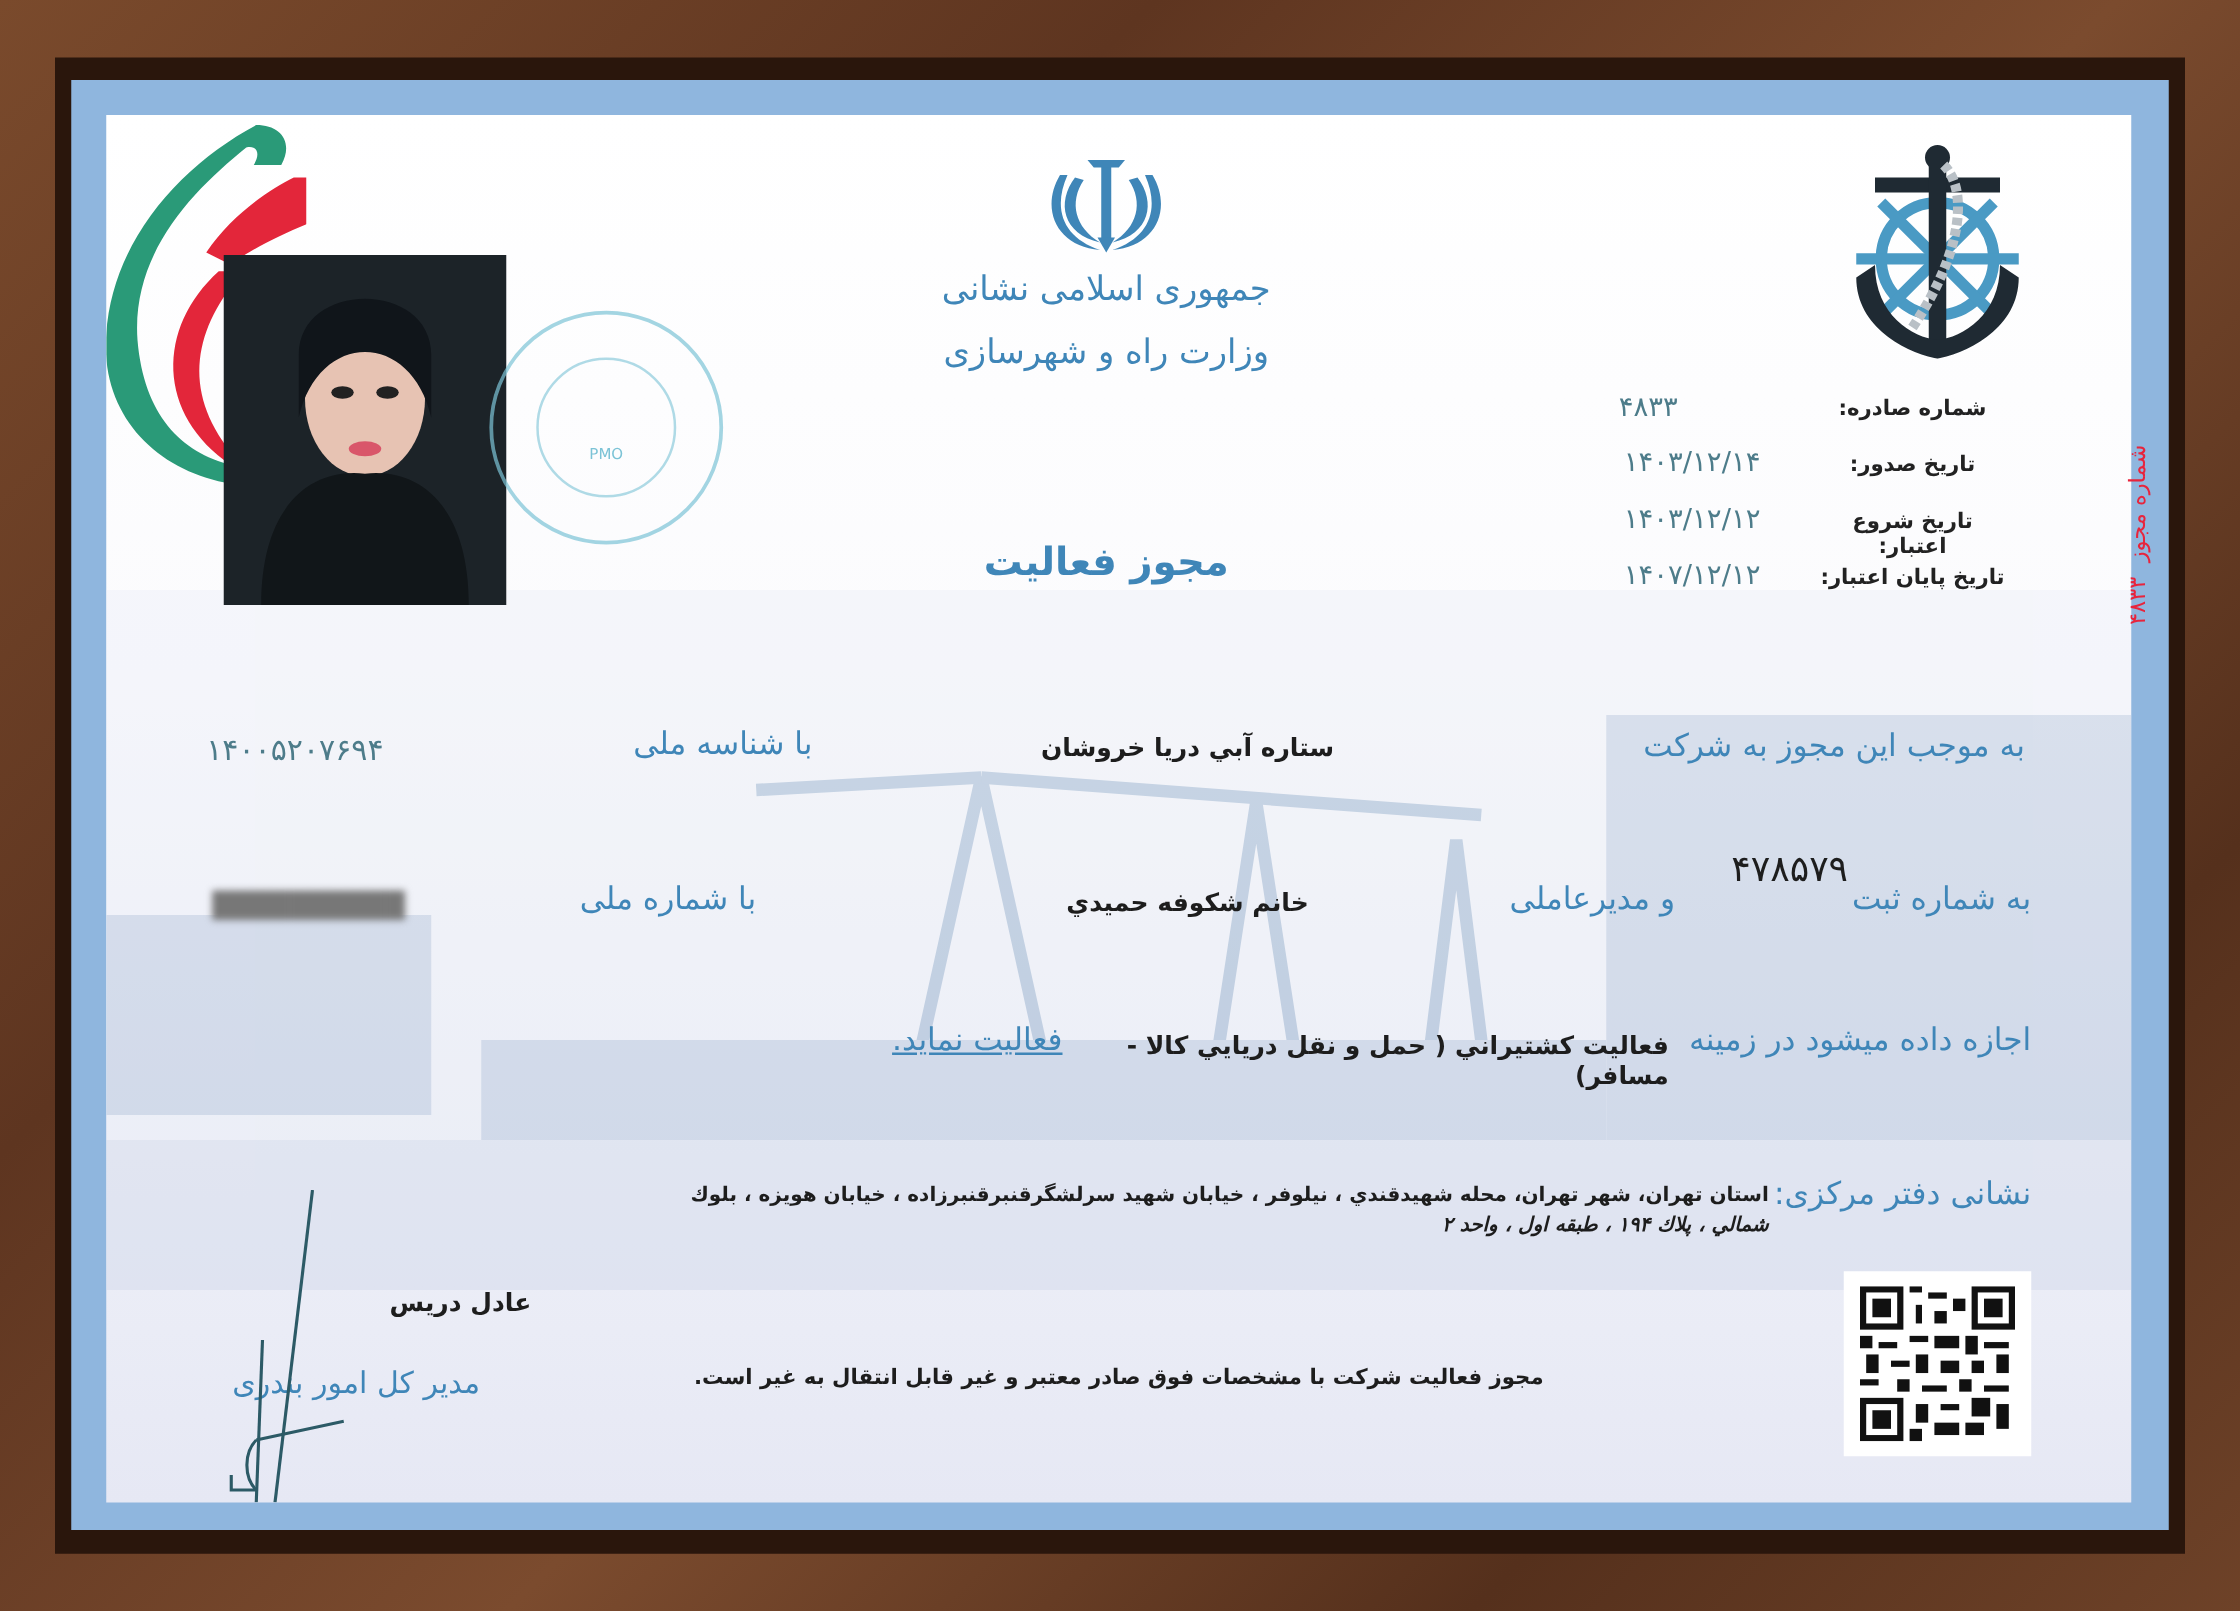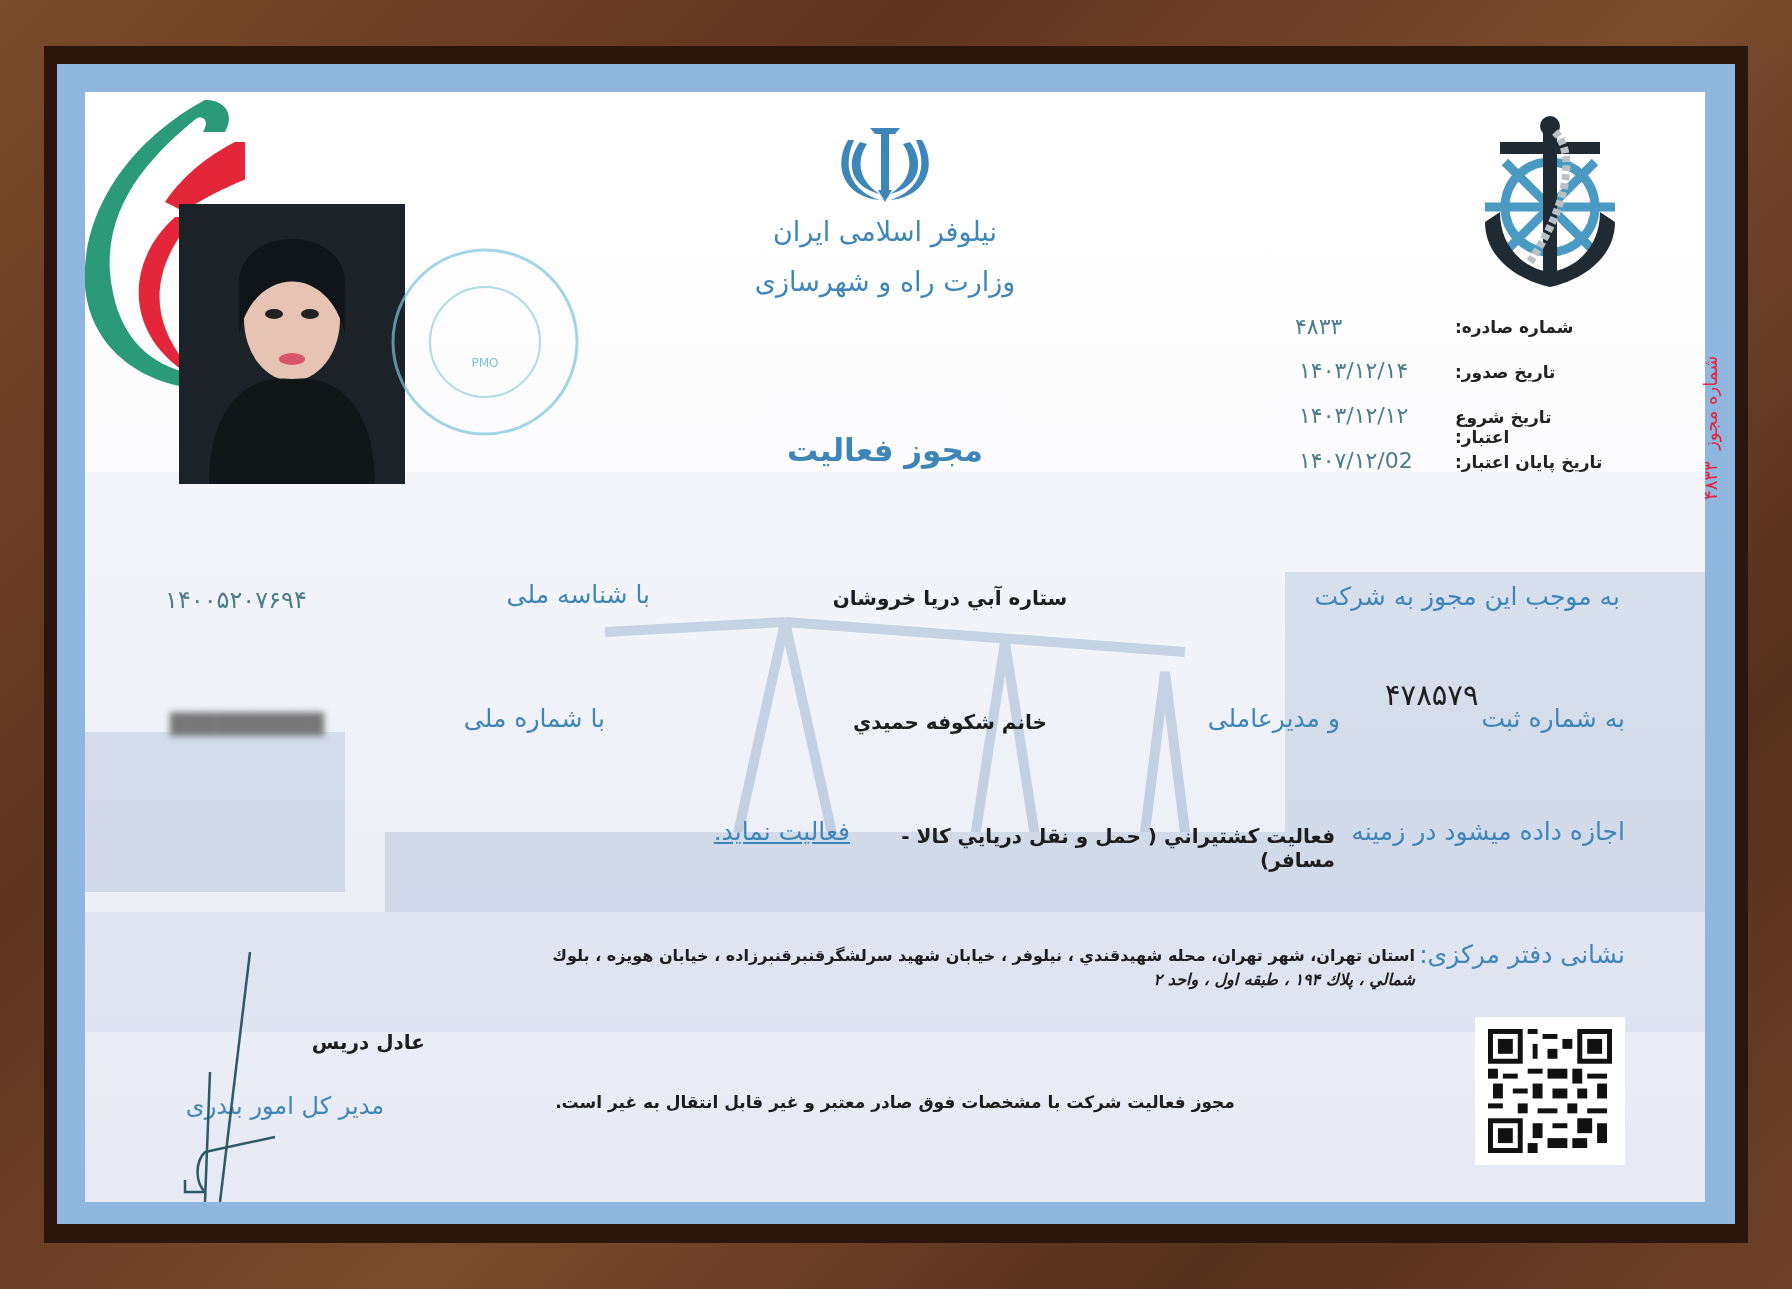--- a/index.html
+++ b/index.html
@@ -10,21 +10,21 @@
   .mat{position:absolute;left:57px;top:64px;width:1678px;height:1160px;background:#8fb6de;}
   .paper{position:absolute;left:85px;top:92px;width:1620px;height:1110px;
     background:linear-gradient(180deg,#ffffff 0%,#fbfbfd 40%,#eef0f8 75%,#e6e8f4 100%);overflow:hidden;}
   .port-bg{position:absolute;left:0;top:380px;width:1620px;height:560px;opacity:0.35;}
   .abs{position:absolute;}
   .rtl{direction:rtl;unicode-bidi:embed;}
   .blue{color:#3f86b8;}
   .dark{color:#1d1d1d;}
   .hdr{font-size:27px;line-height:50px;text-align:center;width:400px;}
   .title{font-size:31px;font-weight:bold;letter-spacing:2px;}
-  .meta-label{font-size:17px;font-weight:bold;color:#222;text-align:left;width:150px;}
+  .meta-label{font-size:17px;font-weight:bold;color:#222;text-align:center;width:150px;}
   .meta-val{font-size:22px;color:#4d7c8a;letter-spacing:1px;}
   .line-lbl{font-size:25px;}
   .val{font-size:20px;font-weight:bold;color:#1d1d1d;}
   .photo{position:absolute;left:94px;top:112px;width:226px;height:280px;background:#1c2328;overflow:hidden;}
   .blur{filter:blur(3px);}
   .qr{position:absolute;background:#fff;}
   .side-red{position:absolute;color:#e8243c;font-size:18px;writing-mode:vertical-rl;transform:rotate(180deg);}
 </style>
 </head>
 <body>
@@ -85,21 +85,21 @@
         <path d="M45 80 L38 68 L52 68 Z"></path>
         <path d="M30 6 L60 6 L55 12 L35 12 Z"></path>
         <path d="M20 20 C5 40 10 65 40 72 C20 60 15 40 27 22 Z"></path>
         <path d="M70 20 C85 40 80 65 50 72 C70 60 75 40 63 22 Z"></path>
         <path d="M8 18 C-8 45 5 75 40 78 C10 68 2 45 14 18 Z"></path>
         <path d="M82 18 C98 45 85 75 50 78 C80 68 88 45 76 18 Z"></path>
       </g>
     </svg>
   </div>
 
-  <div class="abs rtl blue hdr" style="left:600px;top:115px;">نيلوفر اسلامی ایران</div>
+  <div class="abs rtl blue hdr" style="left:600px;top:115px;">جمهوری اسلامی نشانی</div>
   <div class="abs rtl blue hdr" style="left:600px;top:165px;">وزارت راه و شهرسازی</div>
   <div class="abs rtl blue title" style="left:600px;top:340px;width:400px;text-align:center;">مجوز فعالیت</div>
 
   <div class="abs" style="left:1390px;top:20px;width:150px;height:175px;">
     <svg width="150" height="175" viewBox="0 0 150 175">
       <g fill="none" stroke="#4a9ac4" stroke-width="9">
         <circle cx="75" cy="95" r="45"></circle>
         <line x1="10" y1="95" x2="140" y2="95"></line>
         <line x1="30" y1="50" x2="120" y2="140"></line>
         <line x1="120" y1="50" x2="30" y2="140"></line>
@@ -117,21 +117,21 @@
   <div class="abs rtl meta-label" style="left:1370px;top:225px;">شماره صادره:</div>
   <div class="abs meta-val" style="left:1210px;top:222px;">۴۸۳۳</div>
 
   <div class="abs rtl meta-label" style="left:1370px;top:270px;">تاریخ صدور:</div>
   <div class="abs meta-val" style="left:1214px;top:266px;">۱۴۰۳/۱۲/۱۴</div>
 
   <div class="abs rtl meta-label" style="left:1370px;top:315px;">تاریخ شروع اعتبار:</div>
   <div class="abs meta-val" style="left:1214px;top:311px;">۱۴۰۳/۱۲/۱۲</div>
 
   <div class="abs rtl meta-label" style="left:1370px;top:360px;">تاریخ پایان اعتبار:</div>
-  <div class="abs meta-val" style="left:1214px;top:356px;">۱۴۰۷/۱۲/02</div>
+  <div class="abs meta-val" style="left:1214px;top:356px;">۱۴۰۷/۱۲/۱۲</div>
 
   <div class="abs rtl blue line-lbl" style="left:1180px;top:490px;width:355px;text-align:right;">به موجب این مجوز به شرکت</div>
   <div class="abs rtl val" style="left:700px;top:494px;width:330px;text-align:center;">ستاره آبي دريا خروشان</div>
   <div class="abs rtl blue line-lbl" style="left:390px;top:488px;width:175px;text-align:right;">با شناسه ملی</div>
   <div class="abs meta-val" style="left:80px;top:494px;font-size:24px;">۱۴۰۰۵۲۰۷۶۹۴</div>
 
   <div class="abs rtl blue line-lbl" style="left:1390px;top:612px;width:150px;text-align:right;">به شماره ثبت</div>
   <div class="abs dark" style="left:1300px;top:586px;font-size:29px;">۴۷۸۵۷۹</div>
   <div class="abs rtl blue line-lbl" style="left:1100px;top:612px;width:155px;text-align:right;">و مدیرعاملی</div>
   <div class="abs rtl val" style="left:700px;top:618px;width:330px;text-align:center;">خانم شکوفه حميدي</div>

